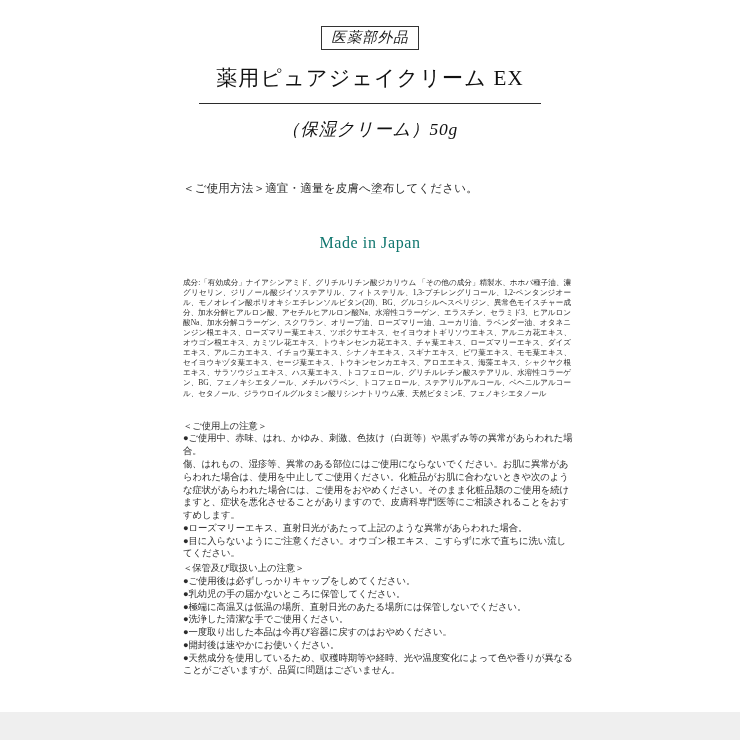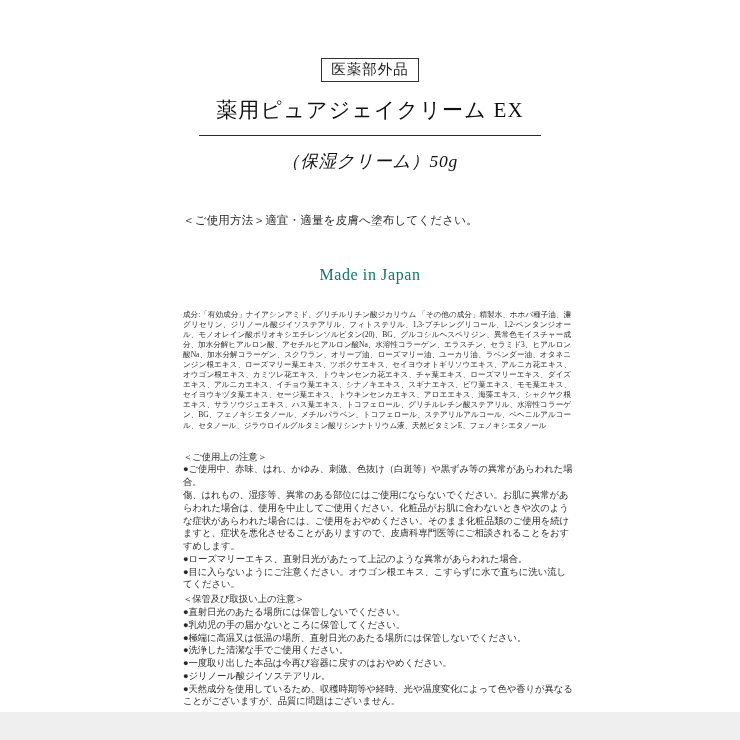--- a/index.html
+++ b/index.html
@@ -34,21 +34,22 @@
     left: 0;
     top: 712px;
     width: 740px;
     height: 28px;
     background: #efefef;
   }
 
   
   .badge-wrap {
     text-align: center;
-    margin-top: 58px;
+    margin-top: 26px;
+    font-style: italic;
   }
   .badge {
     display: inline-block;
     border: 1px solid #333;
     padding: 3px 9px 4px 9px;
     font-size: 14.5px;
     letter-spacing: 1px;
     line-height: 1;
     color: #1a1a1a;
   }
@@ -102,21 +103,20 @@
   .cautions {
     margin: 21px 0 0 183px;
     width: 390px;
     font-size: 9.4px;
     line-height: 1.36;
     color: #2b2b2b;
     letter-spacing: -0.1px;
   }
   .cautions p {
     margin: 0;
-    font-family: Liberation Mono, monospace;
   }
   .cautions .head {
     margin-top: 0;
   }
   .cautions .head2 {
     margin-top: 2px;
   }
 </style>
 </head>
 <body>
@@ -141,24 +141,24 @@
     <div class="ingredients">成分:「有効成分」ナイアシンアミド、グリチルリチン酸ジカリウム
 「その他の成分」精製水、ホホバ種子油、濃グリセリン、ジリノール酸ジイソステアリル、フィトステリル、1,3-ブチレングリコール、1,2-ペンタンジオール、モノオレイン酸ポリオキシエチレンソルビタン(20)、BG、グルコシルヘスペリジン、異常色モイスチャー成分、加水分解ヒアルロン酸、アセチルヒアルロン酸Na、水溶性コラーゲン、エラスチン、セラミド3、ヒアルロン酸Na、加水分解コラーゲン、スクワラン、オリーブ油、ローズマリー油、ユーカリ油、ラベンダー油、オタネニンジン根エキス、ローズマリー葉エキス、ツボクサエキス、セイヨウオトギリソウエキス、アルニカ花エキス、オウゴン根エキス、カミツレ花エキス、トウキンセンカ花エキス、チャ葉エキス、ローズマリーエキス、ダイズエキス、アルニカエキス、イチョウ葉エキス、シナノキエキス、スギナエキス、ビワ葉エキス、モモ葉エキス、セイヨウキヅタ葉エキス、セージ葉エキス、トウキンセンカエキス、アロエエキス、海藻エキス、シャクヤク根エキス、サラソウジュエキス、ハス葉エキス、トコフェロール、グリチルレチン酸ステアリル、水溶性コラーゲン、BG、フェノキシエタノール、メチルパラベン、トコフェロール、ステアリルアルコール、ベヘニルアルコール、セタノール、ジラウロイルグルタミン酸リシンナトリウム液、天然ビタミンE、フェノキシエタノール</div>
 
     <div class="cautions">
       <p class="head">＜ご使用上の注意＞</p>
       <p>●ご使用中、赤味、はれ、かゆみ、刺激、色抜け（白斑等）や黒ずみ等の異常があらわれた場合。</p>
       <p>傷、はれもの、湿疹等、異常のある部位にはご使用にならないでください。お肌に異常があらわれた場合は、使用を中止してご使用ください。化粧品がお肌に合わないときや次のような症状があらわれた場合には、ご使用をおやめください。そのまま化粧品類のご使用を続けますと、症状を悪化させることがありますので、皮膚科専門医等にご相談されることをおすすめします。</p>
       <p>●ローズマリーエキス、直射日光があたって上記のような異常があらわれた場合。</p>
       <p>●目に入らないようにご注意ください。オウゴン根エキス、こすらずに水で直ちに洗い流してください。</p>
       <p class="head2">＜保管及び取扱い上の注意＞</p>
-      <p>●直射日光のあたる場所には保管しないでください。</p>
+      <p>●ご使用後は必ずしっかりキャップをしめてください。</p>
       <p>●乳幼児の手の届かないところに保管してください。</p>
       <p>●極端に高温又は低温の場所、直射日光のあたる場所には保管しないでください。</p>
       <p>●洗浄した清潔な手でご使用ください。</p>
       <p>●一度取り出した本品は今再び容器に戻すのはおやめください。</p>
-      <p>●ジリノール酸ジイソステアリル。</p>
+      <p>●開封後は速やかにお使いください。</p>
       <p>●天然成分を使用しているため、収穫時期等や経時、光や温度変化によって色や香りが異なることがございますが、品質に問題はございません。</p>
     </div>
 
   </div>
   <div class="bottom-band"></div>
 </div>
 
 </body></html>

